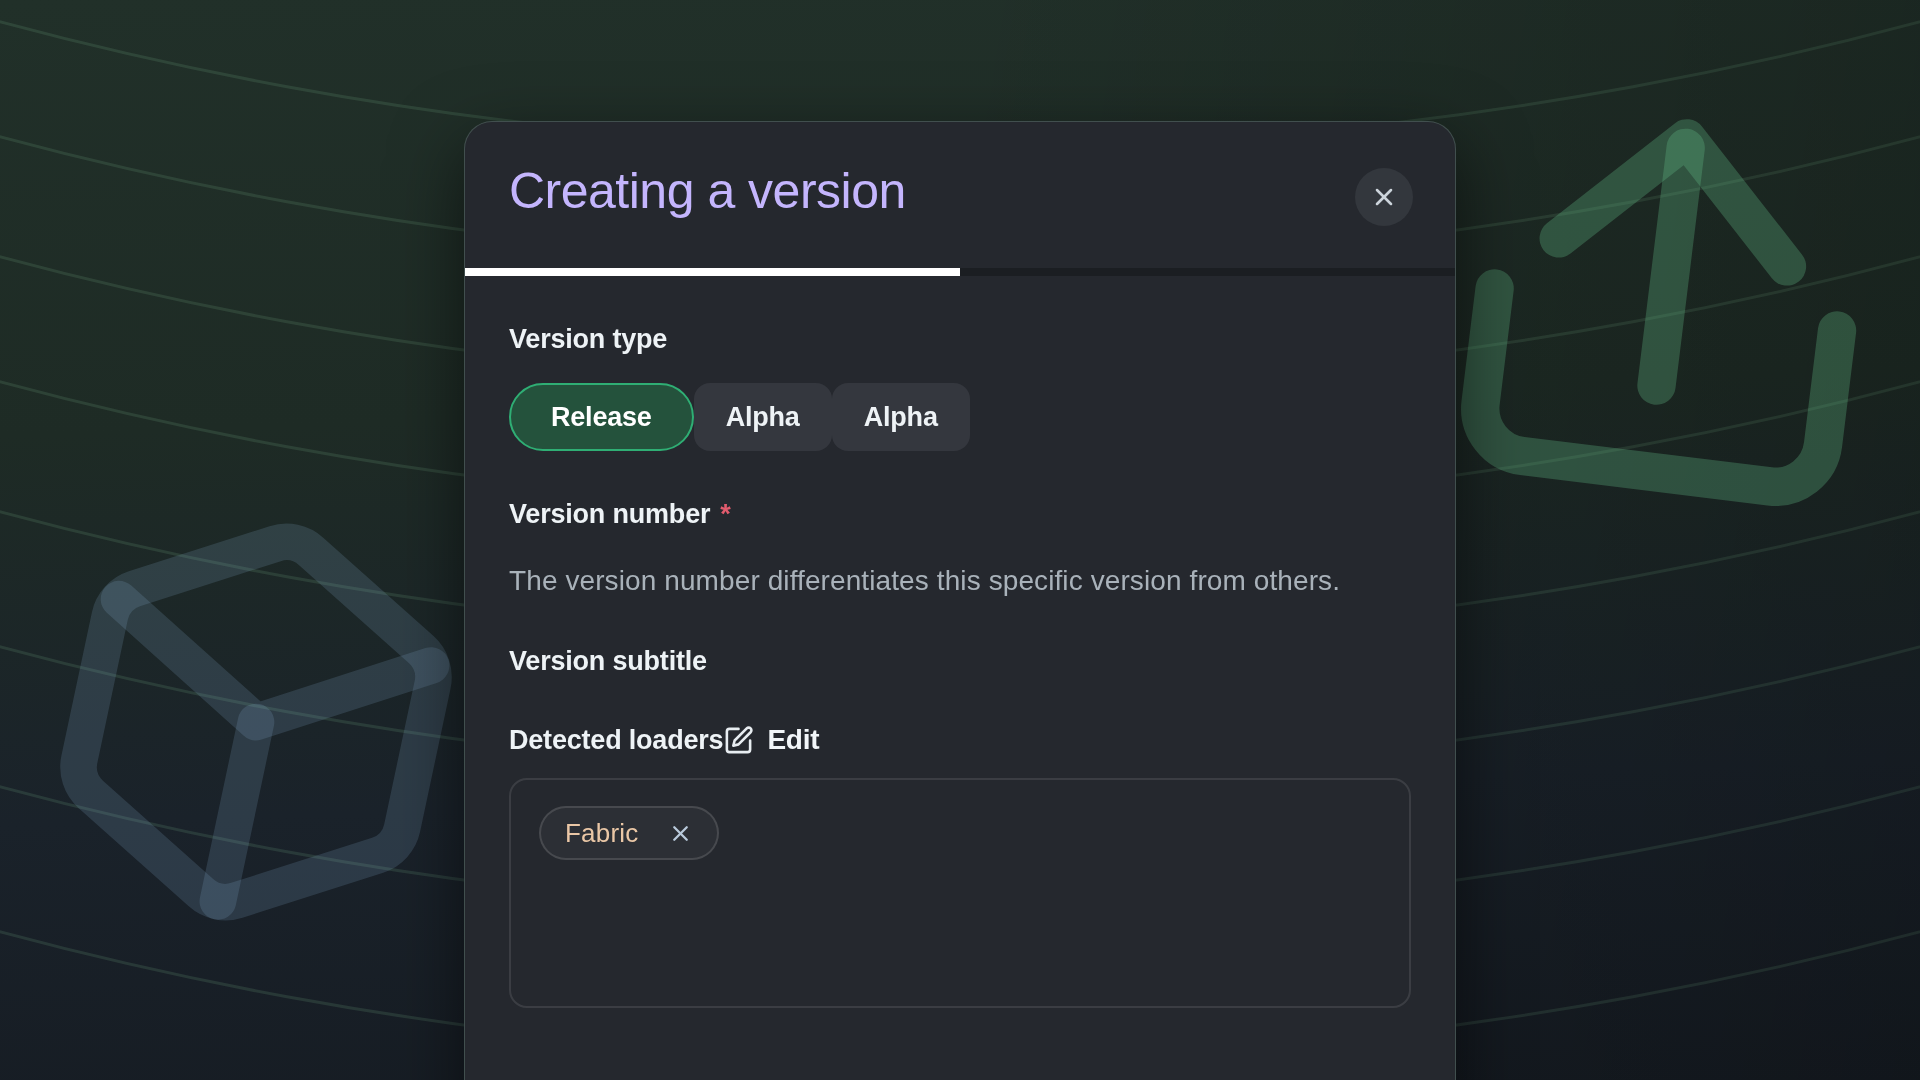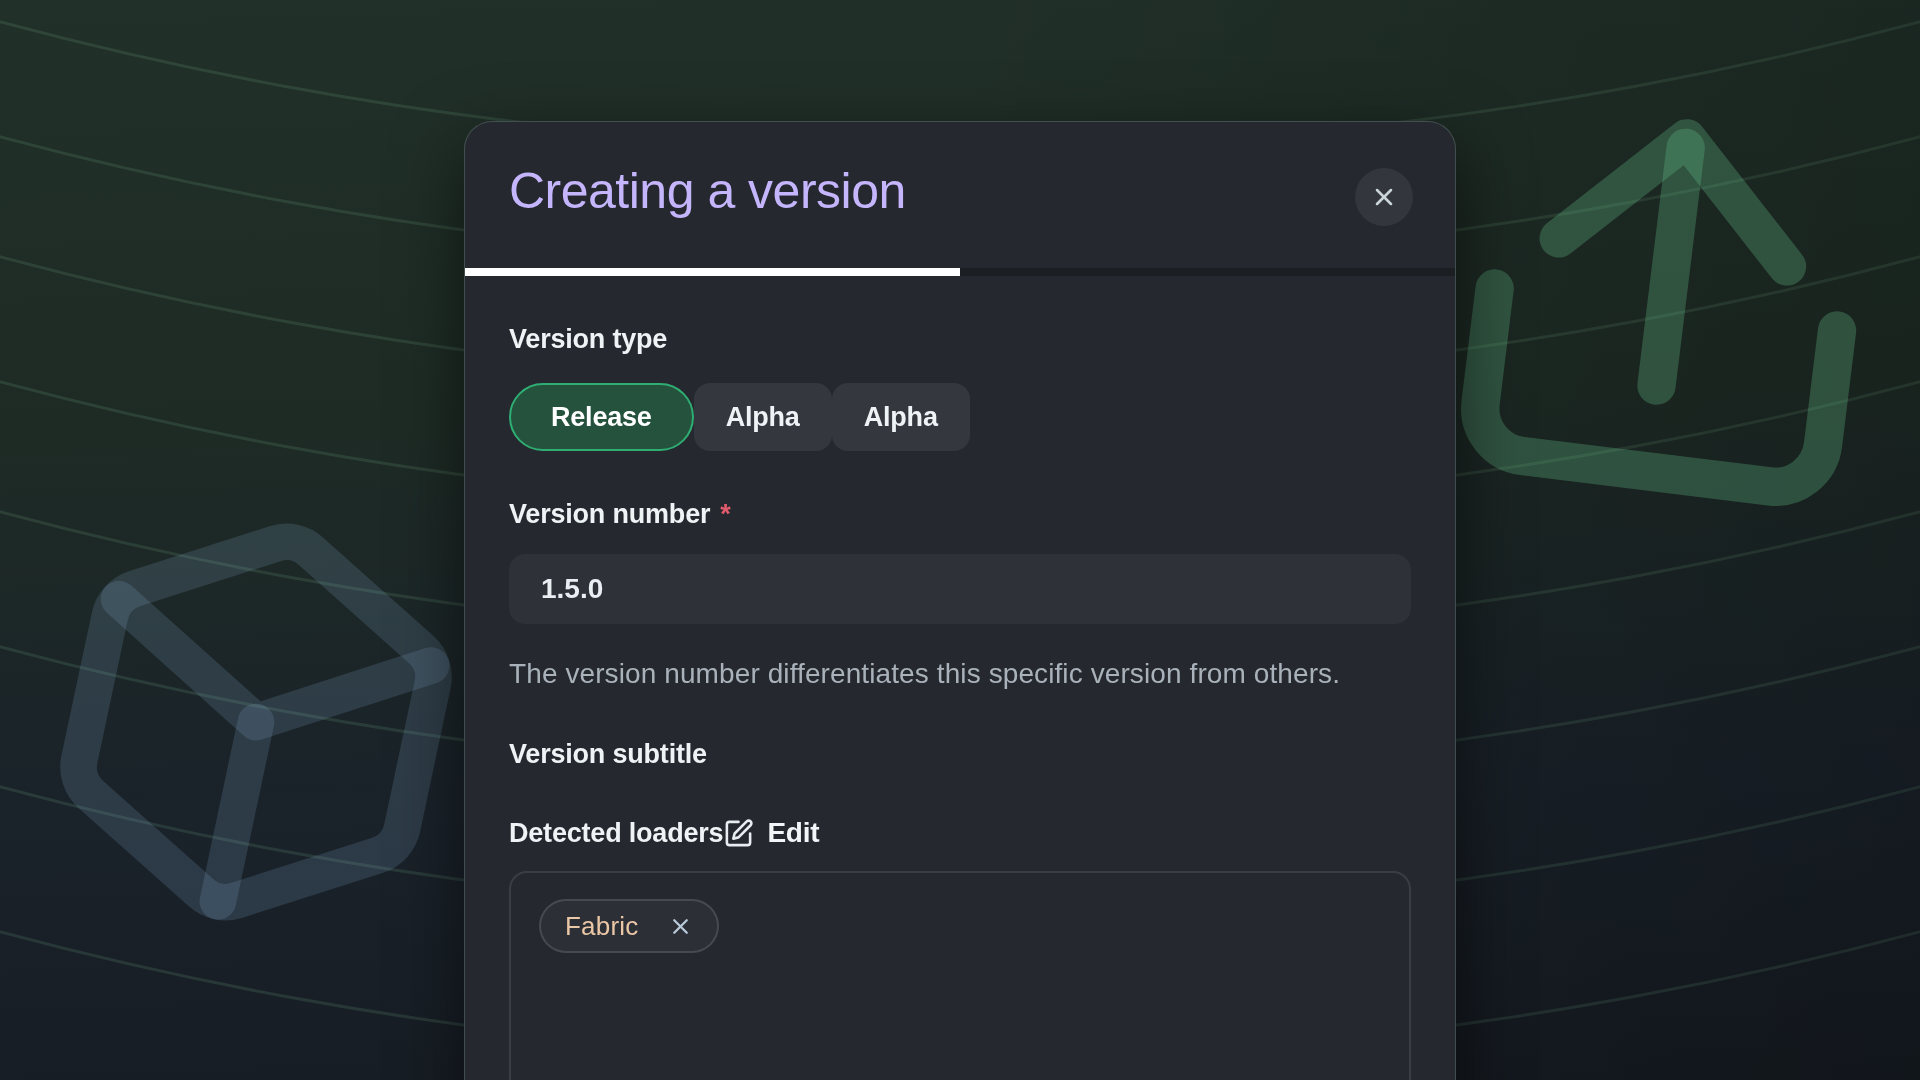--- a/index.html
+++ b/index.html
@@ -190,21 +190,20 @@
         <button class="type-btn">Alpha</button>
         <button class="type-btn">Alpha</button>
       </div>
     </div>
 
     <div class="block-version-number">
       <div class="field-label">
         <span>Version number</span>
         <span class="req-mark">*</span>
       </div>
-      <input class="text-input" type="text" value="1.5.0" style="">
       <div class="help-text">The version number differentiates this specific version from others.</div>
     </div>
 
     <div class="block-subtitle">
       <div class="field-label">Version subtitle</div>
     </div>
 
     <div class="block-loaders">
       <div class="loaders-head">
         <div class="field-label">Detected loaders</div>

